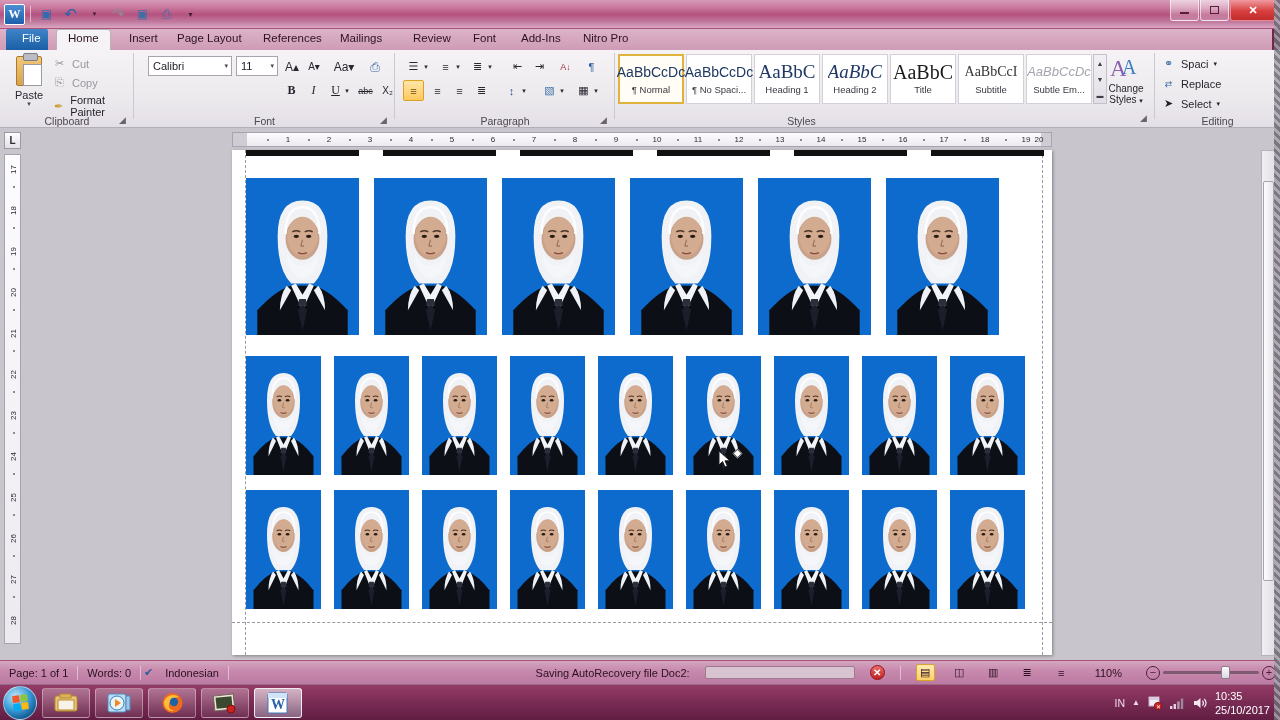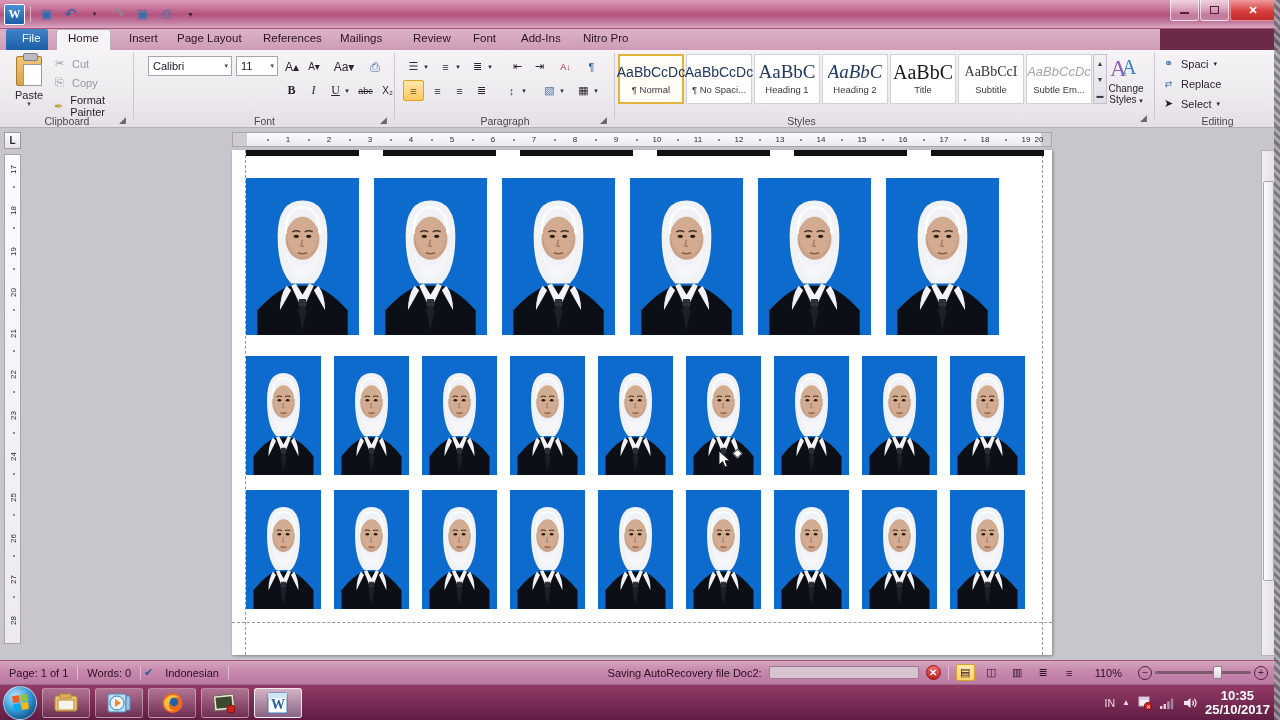--- a/index.html
+++ b/index.html
@@ -47,21 +47,21 @@
   .wbtn.close {
     width: 46px;
     background: linear-gradient(to bottom, #f09aa0, #d8403f 55%, #c02b2b);
     border-color: #e88b90; color: #fff; font-weight: bold;
   }
   .glyph-min { width: 9px; height: 2px; background: #55203c; margin-top: 6px; }
   .glyph-max { width: 9px; height: 8px; border: 1.5px solid #55203c; }
 
   
   .tabstrip {
-    position: absolute; left: 0; top: 29px; width: 1160px; height: 21px;
+    position: absolute; left: 0; top: 29px; width: 1272px; height: 21px;
     background: linear-gradient(to bottom, #dcb3c8, #cf9bb6);
   }
   .tab {
     position: absolute; top: 0; height: 21px; padding: 3px 11px 0;
     font-size: 11.5px; color: #2b1220; white-space: nowrap; cursor: default;
   }
   .tab.file {
     background: linear-gradient(to bottom,#3f84c8,#1a5ea5); color: #fff;
     border-radius: 2px 2px 0 0; padding: 3px 16px 0;
   }
@@ -245,21 +245,21 @@
   
   .statusbar {
     position: absolute; left: 0; top: 660px; width: 1280px; height: 24px;
     background: linear-gradient(to bottom, #d4a6bf, #c88aae 40%, #bc7aa2);
     border-top: 1px solid #a8517a;
     display: flex; align-items: center; font-size: 11px; color: #2a1020;
   }
   .sb-item { padding: 0 9px; white-space: nowrap; }
   .sb-sep { width: 1px; height: 14px; background: rgba(255,255,255,.45); }
   .spell-ico { width: 15px; height: 14px; display: flex; align-items: center; justify-content: center; }
-  .sb-right { margin-left: auto; display: flex; align-items: center; gap: 7px; padding-right: 12px; }
+  .sb-right { margin-left: auto; display: flex; align-items: center; gap: 15px; padding-right: 4px; }
   .progress {
     width: 150px; height: 13px; background: #d7c4d0;
     border: 1px solid #9e7a91; border-radius: 2px;
   }
   .cancel-ico {
     width: 15px; height: 15px; border-radius: 50%;
     background: linear-gradient(to bottom,#ef6a6a,#c32020);
     border: 1px solid #8d1717; color: #fff; font-size: 10px; font-weight: bold;
     display: flex; align-items: center; justify-content: center; line-height: 1;
   }
@@ -301,21 +301,21 @@
     background: linear-gradient(to bottom, rgba(255,255,255,.30), rgba(255,255,255,.07));
     border: 1px solid rgba(255,255,255,.35); border-radius: 3px;
     display: flex; align-items: center; justify-content: center;
   }
   .tb-btn.active {
     background: linear-gradient(to bottom, rgba(255,255,255,.62), rgba(200,225,245,.35));
     border-color: rgba(255,255,255,.85);
   }
   .tray { margin-left: auto; display: flex; align-items: center; gap: 7px; padding-right: 6px; color: #fff; }
   .tray-txt { font-size: 10.5px; color: #f1dbe8; }
-  .clock { text-align: center; font-size: 13px; color: #fff; line-height: 14px; padding-right: 4px; font-weight: bold; }
+  .clock { text-align: left; font-size: 11px; color: #fff; line-height: 14px; padding-right: 4px; }
   .sidebar-edge {
     position: absolute; right: 0; top: 0; width: 6px; height: 720px;
     background: repeating-linear-gradient(45deg,#6d6a72 0 3px,#a9a4ae 3px 6px);
     opacity: .85;
   }
 </style>
 </head>
 <body>
 
 <div id="app">

